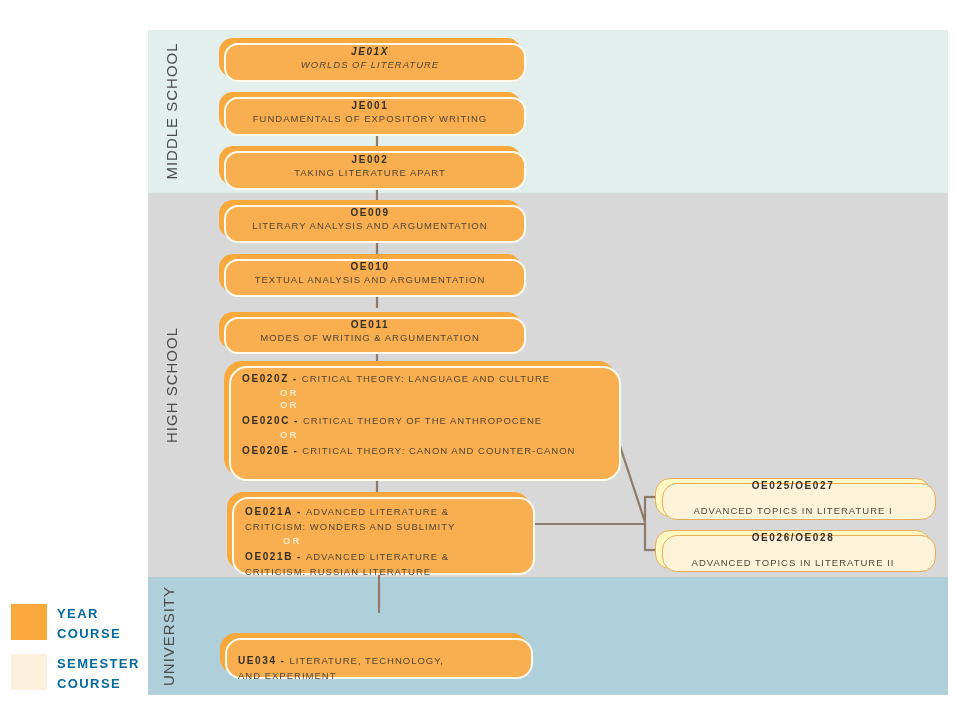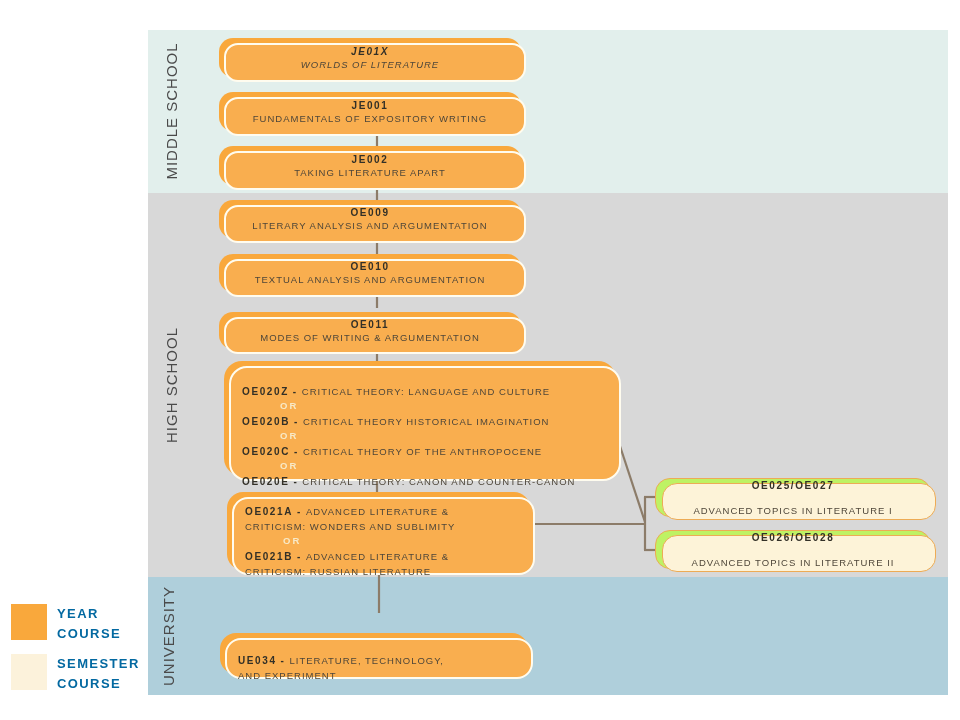--- a/index.html
+++ b/index.html
@@ -18,30 +18,30 @@
   }
   svg.connectors { position:absolute; left:0; top:0; pointer-events:none; }
 
   .box { position:absolute; isolation:isolate; box-sizing:border-box; }
   .box::after {
     content:""; position:absolute; inset:0; z-index:-1;
     transform:translate(5px,5px); border-radius:inherit;
   }
   .box-orange { background:#F9A83C; border-radius:14px; }
   .box-orange::after { background:#F9AE4F; border:2px solid #FFFCEF; }
-  .box-cream  { background:#bef264; border:1.5px solid #EDAB55; border-radius:15px;gap:12px; }
+  .box-cream  { background:#fef9c3; border:1.5px solid #EDAB55; border-radius:15px;gap:12px; }
   .box-cream::after { background:#FDF3D8; border:1.5px solid #EDAB55; transform:translate(6px,4px); }
 
   .box-center { display:flex; flex-direction:column; justify-content:center; align-items:center;
                 text-align:center; padding:0 10px; }
   .code { font-size:10px; font-weight:700; letter-spacing:1.6px; color:#333027; }
   .name { font-size:9.5px; letter-spacing:1px; color:#4E4639; }
   .box-center .name { margin-top:2px; }
 
-  .box-inline { padding:20px 18px; }
+  .box-inline { padding:7px 18px; }
   .box-inline p { margin:0; line-height:14px; }
   .box-inline p.opt { line-height:13px; margin:2px 0; }
   .dash { font-weight:700; color:#333027; font-size:10px; letter-spacing:1.6px; margin:0 4px; }
   .or-row { font-size:9.5px; letter-spacing:2px; color:#F8E9C7; font-weight:700;
             margin:1px 0 1px 38px !important; line-height:11px !important; }
 
   .oe020 p.opt { line-height:15px; margin:1px 0; white-space:nowrap; }
 
   .legend-swatch { position:absolute; width:36px; height:36px; }
   .legend-swatch.year { background:#F9A83C; }
@@ -101,21 +101,20 @@
     <div class="name">TEXTUAL ANALYSIS AND ARGUMENTATION</div>
   </div>
   <div class="box box-orange box-center" style="left:219px; top:312px; width:302px; height:37px;">
     <div class="code">OE011</div>
     <div class="name">MODES OF WRITING &amp; ARGUMENTATION</div>
   </div>
 
   <div class="box box-orange box-inline oe020" style="left:224px; top:361px; width:392px; height:115px; border-radius:18px;">
     <p class="opt"><span class="code">OE020Z</span><span class="dash">-</span><span class="name">CRITICAL THEORY: LANGUAGE AND CULTURE</span></p>
     <p class="or-row">OR</p>
-    <p class="opt"><span class="code">OE020B</span><span class="dash">-</span><span class="name">CRITICAL THEORY HISTORICAL IMAGINATION</span></p>
     <p class="or-row">OR</p>
     <p class="opt"><span class="code">OE020C</span><span class="dash">-</span><span class="name">CRITICAL THEORY OF THE ANTHROPOCENE</span></p>
     <p class="or-row">OR</p>
     <p class="opt"><span class="code">OE020E</span><span class="dash">-</span><span class="name">CRITICAL THEORY: CANON AND COUNTER-CANON</span></p>
   </div>
 
   <div class="box box-orange box-inline" style="left:227px; top:492px; width:303px; height:78px; border-radius:16px; padding-top:9px;">
     <p class="opt"><span class="code">OE021A</span><span class="dash">-</span><span class="name">ADVANCED LITERATURE &amp; CRITICISM: WONDERS AND SUBLIMITY</span></p>
     <p class="or-row">OR</p>
     <p class="opt"><span class="code">OE021B</span><span class="dash">-</span><span class="name">ADVANCED LITERATURE &amp; CRITICISM: RUSSIAN LITERATURE</span></p>

